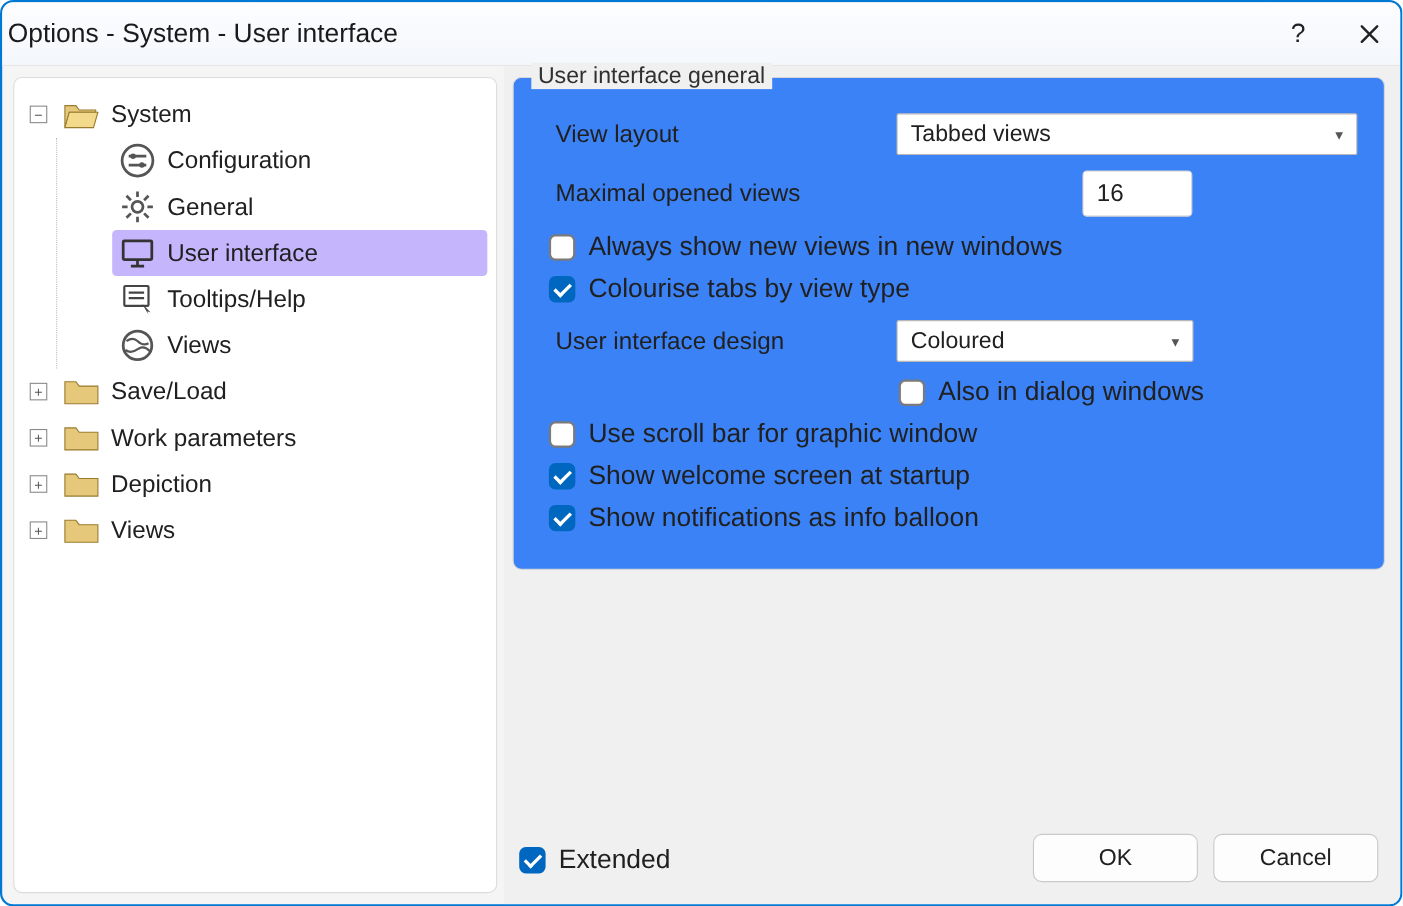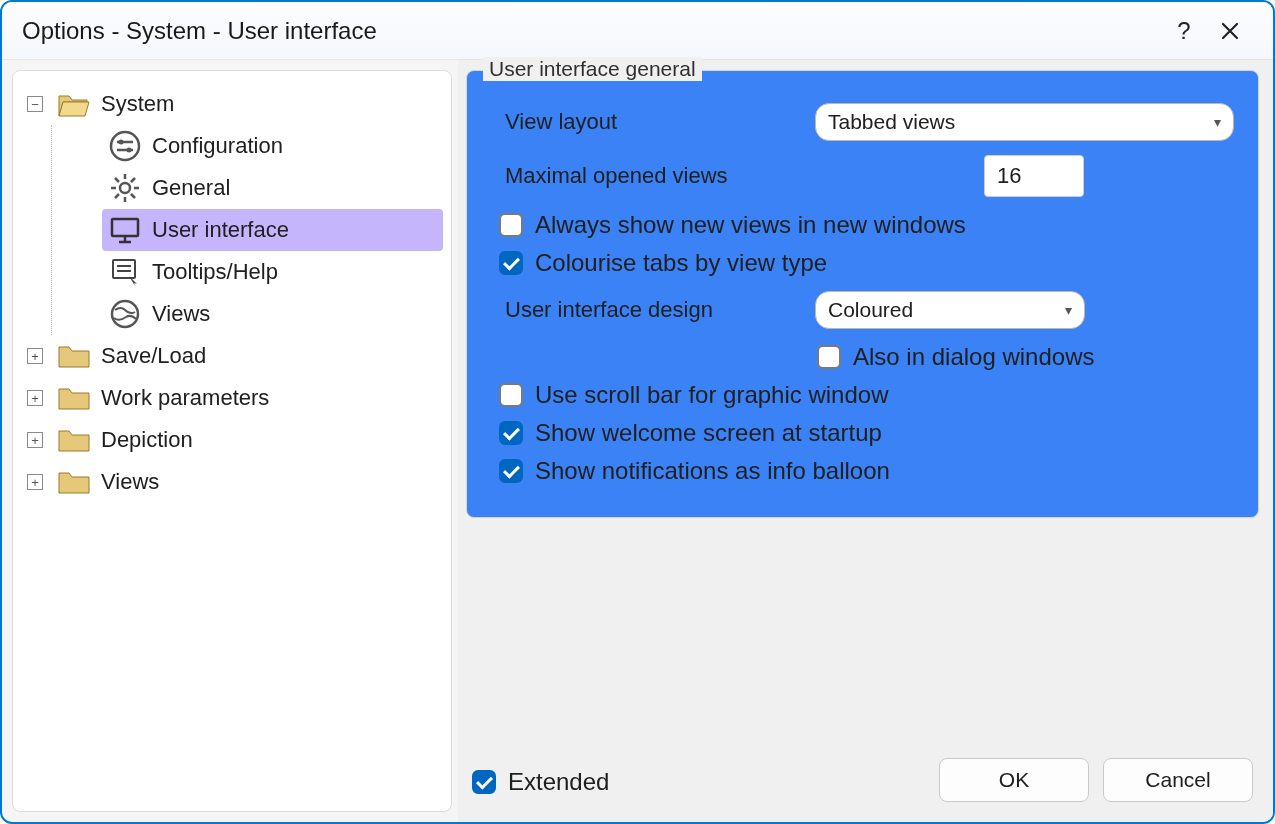--- a/index.html
+++ b/index.html
@@ -16,23 +16,24 @@
   border-radius: 12px;
   display: flex;
   flex-direction: column;
   overflow: hidden;
   background: #f5f5f5;
 }
 .titlebar {
   height: 58px;
   display: flex;
   align-items: center;
-  padding: 0 20px;
+  padding: 0 5px;
   background: linear-gradient(#fdfdff, #f4f7fc);
   border-bottom: 1px solid #e6e6e6;
+  gap: 19px;
 }
 .titlebar .title {
   flex: 1;
   font-size: 24px;
   color: #1a1a1a;
 }
 .titlebar .tbtn {
   width: 46px;
   height: 46px;
   display: flex;
@@ -114,21 +115,21 @@
   display: flex;
   align-items: center;
   margin: 14px 0;
 }
 .row .lbl { font-size: 22px; }
 .row .lbl.indent { margin-left: 6px; }
 .select {
   height: 38px;
   background: #fff;
   border: 1px solid #b8b8b8;
-  border-radius: 14px;
+  border-radius: 2px;
   display: flex;
   align-items: center;
   justify-content: space-between;
   padding: 0 12px;
   font-size: 21px;
   cursor: pointer;
 }
 .select .chev { color: #555; font-size: 14px; }
 .numinput {
   width: 100px;

